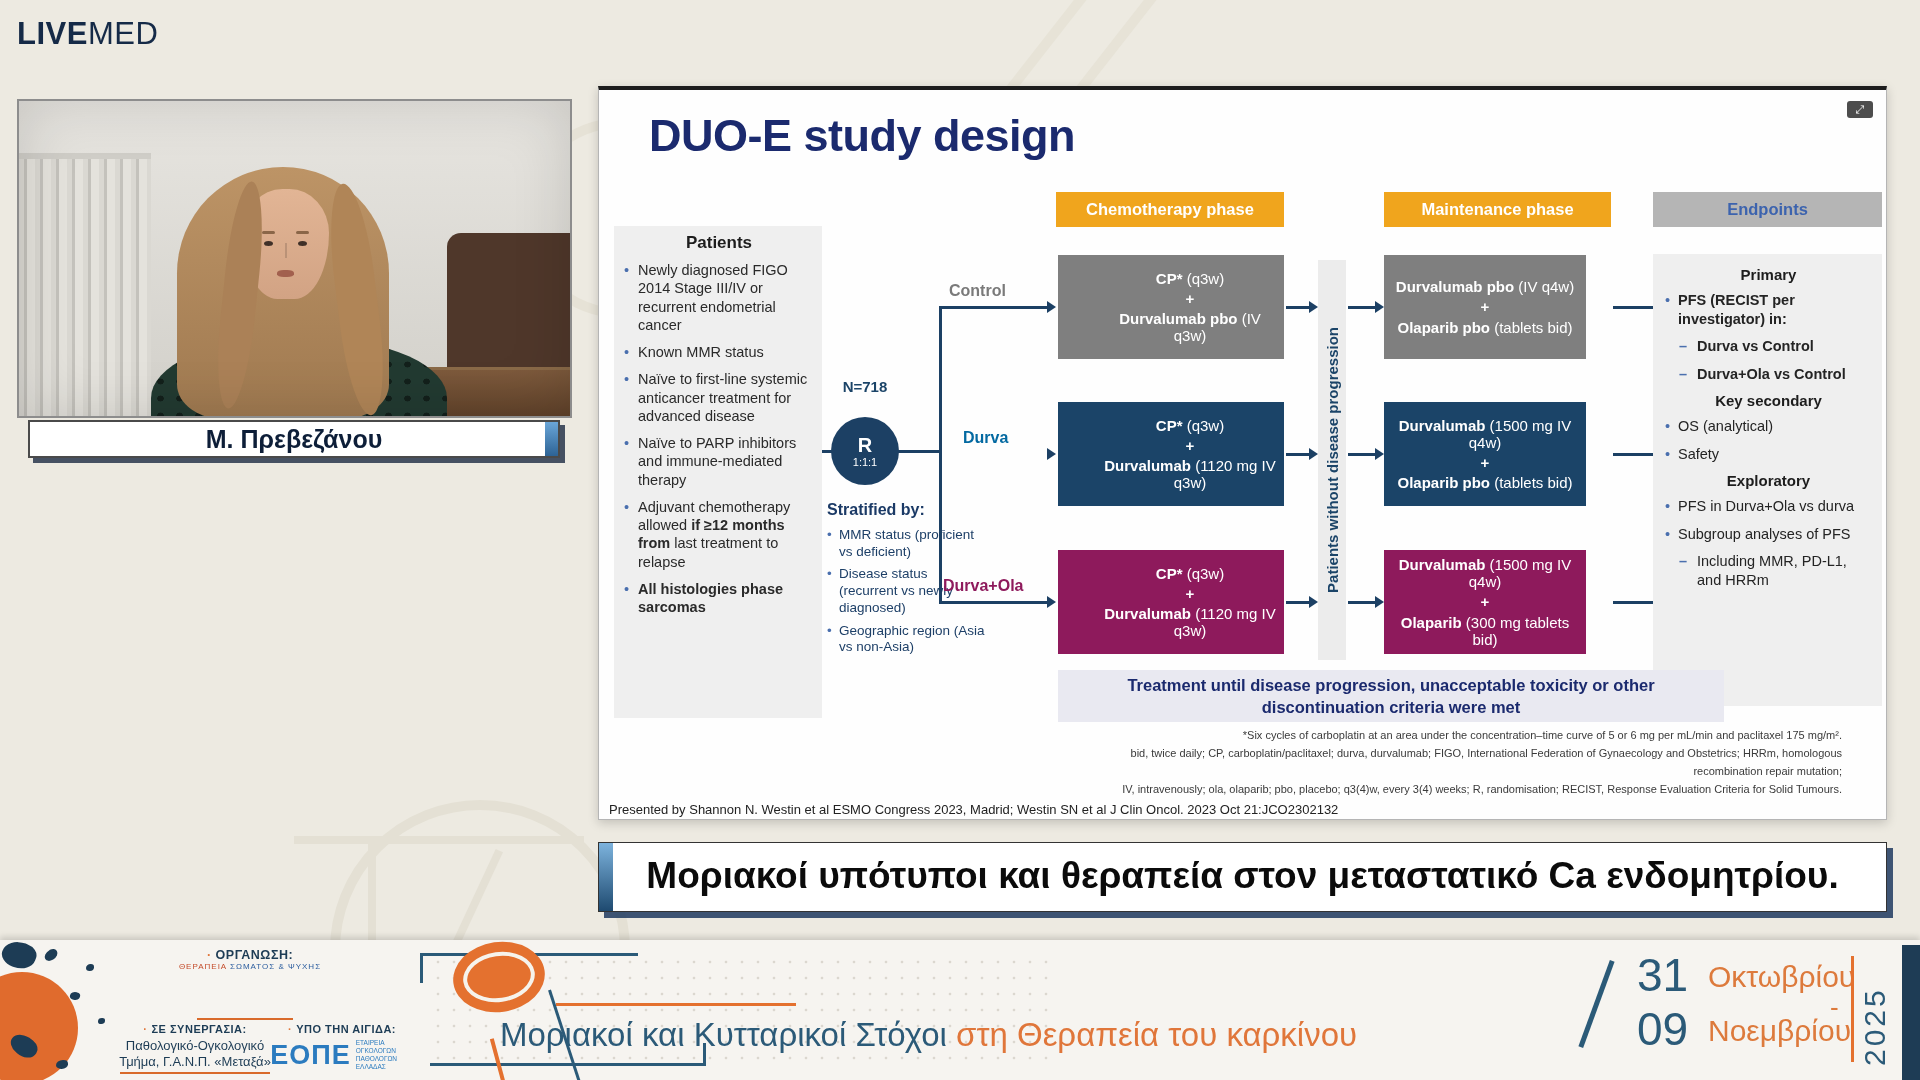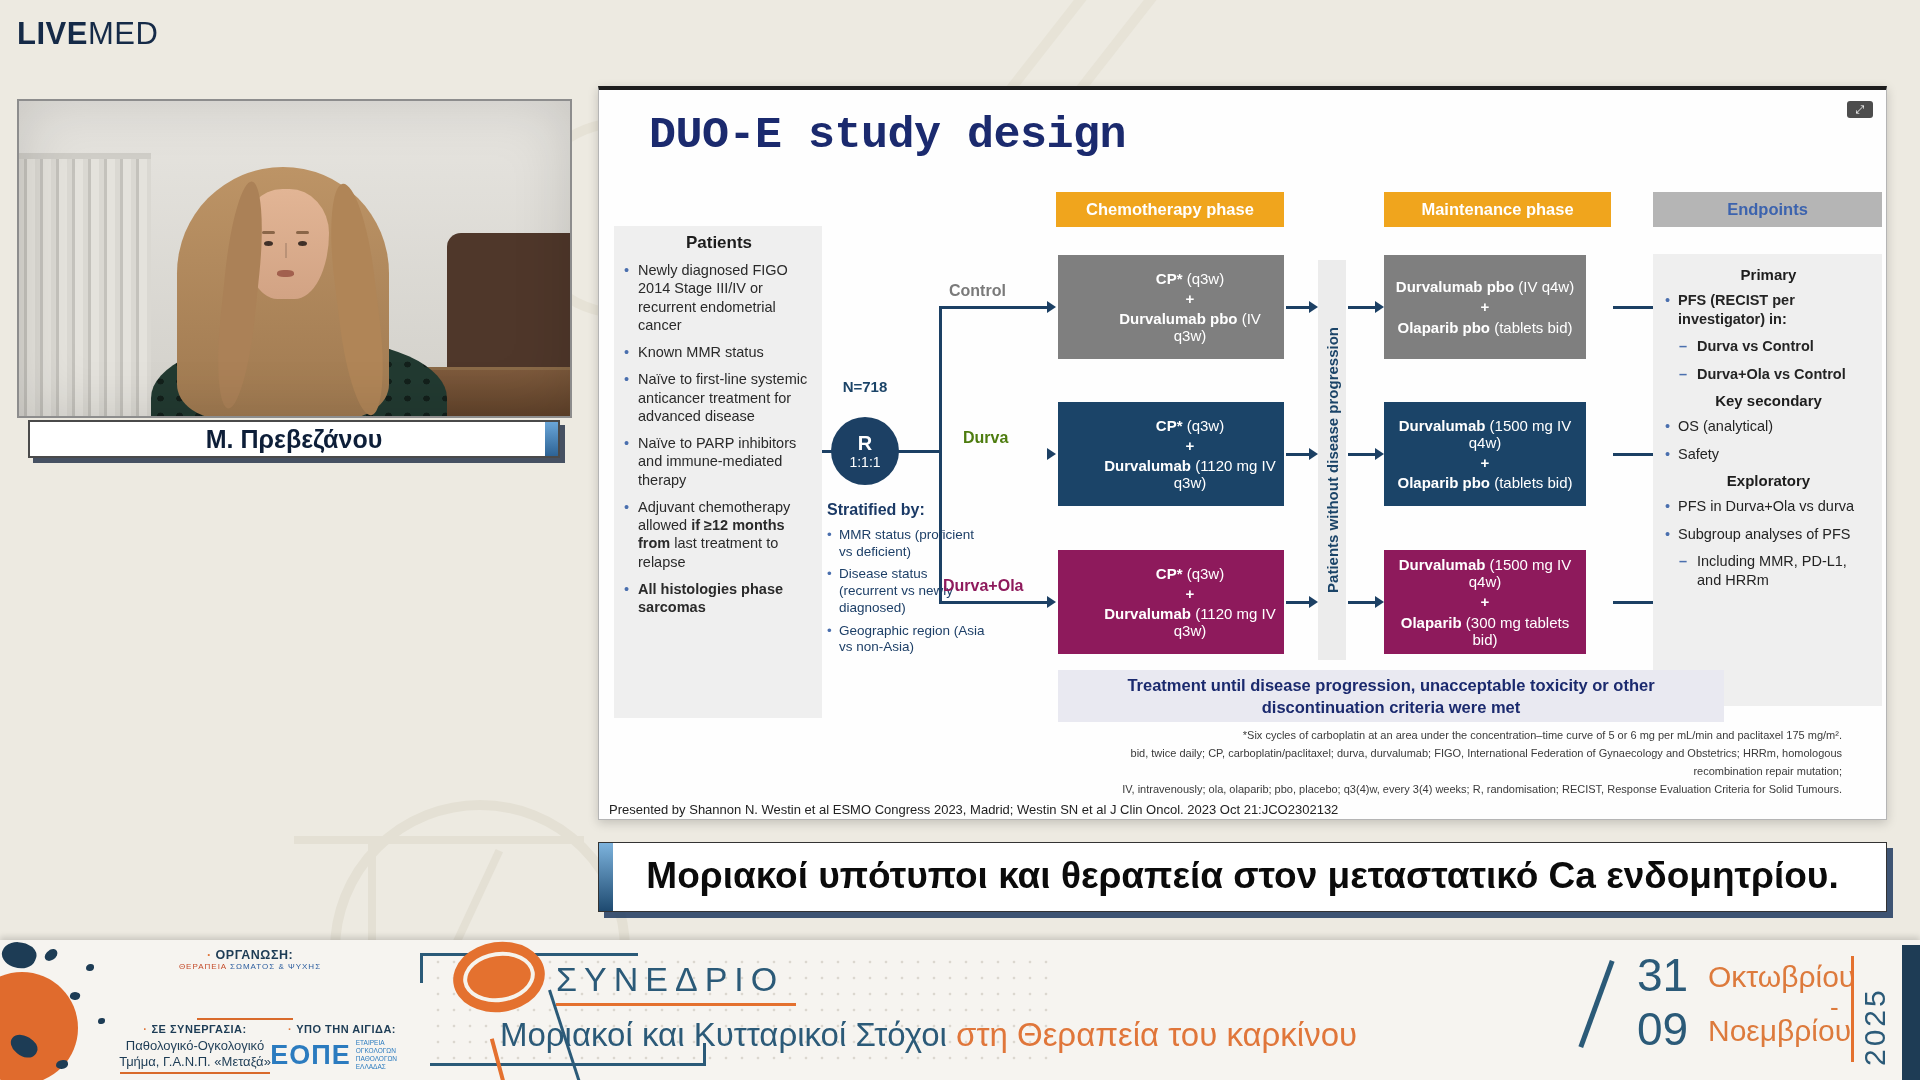--- a/index.html
+++ b/index.html
@@ -50,47 +50,47 @@
   .nameplate { position:absolute; left:28px; top:420px; width:532px; height:38px; background:#fff; border:2px solid #4a4a4a;
     box-shadow:5px 5px 0 rgba(27,42,66,.8); z-index:3; text-align:center; }
   .nameplate .nm { font-size:25px; font-weight:bold; color:#0d1e38; line-height:34px; }
   .nameplate::after { content:""; position:absolute; right:0; top:0; width:13px; height:100%; background:linear-gradient(180deg,#6aa6d8,#2d6395); }
 
   
   .slide { position:absolute; left:598px; top:86px; width:1289px; height:734px; background:#fefefe;
     border:1px solid #b5b5b5; border-top:4px solid #1d1d1d; box-shadow:0 3px 10px rgba(0,0,0,.18); z-index:2; }
   .expand-btn { position:absolute; right:13px; top:11px; width:26px; height:17px; background:#4d4d4d; border-radius:3px;
     color:#fff; font-size:11px; text-align:center; line-height:16px; cursor:pointer; }
-  .s-title { position:absolute; left:50px; top:20px; font-size:45px; font-weight:bold; color:#1b2a6e; letter-spacing:-.5px;font-family:Liberation Mono, monospace; }
+  .s-title { position:absolute; left:50px; top:20px; font-size:45px; font-weight:bold; color:#1b2a6e; letter-spacing:-.5px; }
 
   .phase-hd { position:absolute; top:102px; height:35px; line-height:35px; text-align:center; font-weight:bold; font-size:16.5px; color:#fff; background:#f0a51d; }
   .ph-chemo { left:457px; width:228px; }
   .ph-maint { left:785px; width:227px; }
   .ph-end { left:1054px; width:229px; background:#b5b5b5; color:#3c63ae; }
 
   .patients-panel { position:absolute; left:15px; top:136px; width:208px; height:492px; background:#efefef; padding:7px 8px 0 10px; }
   .patients-panel h3 { text-align:center; font-size:17px; color:#1d1d1d; margin-bottom:8px; }
   .plist { list-style:none; }
   .plist li { position:relative; padding-left:14px; font-size:14.5px; line-height:1.26; color:#2a2a2a; margin-bottom:9px; }
   .plist li::before { content:"•"; position:absolute; left:0; color:#4a6fae; }
 
   .n-label { position:absolute; left:232px; top:288px; width:68px; text-align:center; font-size:15px; font-weight:bold; color:#1b4468; }
   .r-circle { position:absolute; left:232px; top:327px; width:68px; height:68px; border-radius:50%; background:#1c4064; color:#fff;
     display:flex; flex-direction:column; align-items:center; justify-content:center; }
   .r-circle .r { font-size:20px; font-weight:bold; line-height:1.05; }
-  .r-circle .ratio { font-size:14px; }
+  .r-circle .ratio { font-size:11px; }
 
   .strat-head { position:absolute; left:228px; top:411px; font-size:16px; font-weight:bold; color:#1b3a66; }
   .strat-list { position:absolute; left:228px; top:437px; width:158px; list-style:none; }
   .strat-list li { position:relative; padding-left:12px; font-size:13.5px; line-height:1.24; color:#1d3f67; margin-bottom:6px; }
   .strat-list li::before { content:"•"; position:absolute; left:0; color:#4a6fae; }
 
   .arm-label { position:absolute; font-size:16px; font-weight:bold; }
   .lbl-0 { left:350px; top:192px; color:#7a7a7a; }
-  .lbl-1 { left:364px; top:339px; color:#4d7c0f; }
+  .lbl-1 { left:364px; top:339px; color:#0369a1; }
   .lbl-2 { left:344px; top:487px; color:#8e1a5c; }
 
   .armbox { position:absolute; width:226px; height:104px; color:#fff; display:flex; flex-direction:column; justify-content:center; align-items:center; gap:3px; text-align:center; font-size:15px; line-height:1.15; padding:0 6px; }
   .col-chemo { left:459px;padding-left:44px; } .col-maint { left:785px; width:202px; }
   .row-0 { top:165px; } .row-1 { top:312px; } .row-2 { top:460px; }
   .arm-gray { background:#7f7f7f; } .arm-navy { background:#1b4468; } .arm-maroon { background:#8e1a5c; }
 
   .vstrip { position:absolute; left:719px; top:170px; width:28px; height:400px; background:#ececec; display:flex; align-items:center; justify-content:center; }
   .vstrip span { writing-mode:vertical-rl; transform:rotate(180deg); font-size:15px; font-weight:bold; color:#1b4468; white-space:nowrap; }
 
@@ -378,21 +378,20 @@
   </div>
 
   <div class="frameA-h"></div>
   <div class="frameA-v"></div>
   <div class="frameB-h"></div>
   <div class="frameB-v"></div>
   <div class="paint-circle"></div>
   <div class="teal-diag"></div>
   <div class="orange-diag"></div>
 
-  <div class="congress-label">ΣΥΝΕΔΡΙΟ</div>
   <div class="congress-underline"></div>
   <div class="congress-title">
     <span class="t-main">Μοριακοί και Κυτταρικοί Στόχοι</span><span class="t-accent"> στη Θεραπεία του καρκίνου</span>
   </div>
 
   <div class="date-slash"></div>
   <div class="d-day d1">31</div>
   <div class="d-month m1">Οκτωβρίου</div>
   <div class="d-sep">-</div>
   <div class="d-day d2">09</div>

